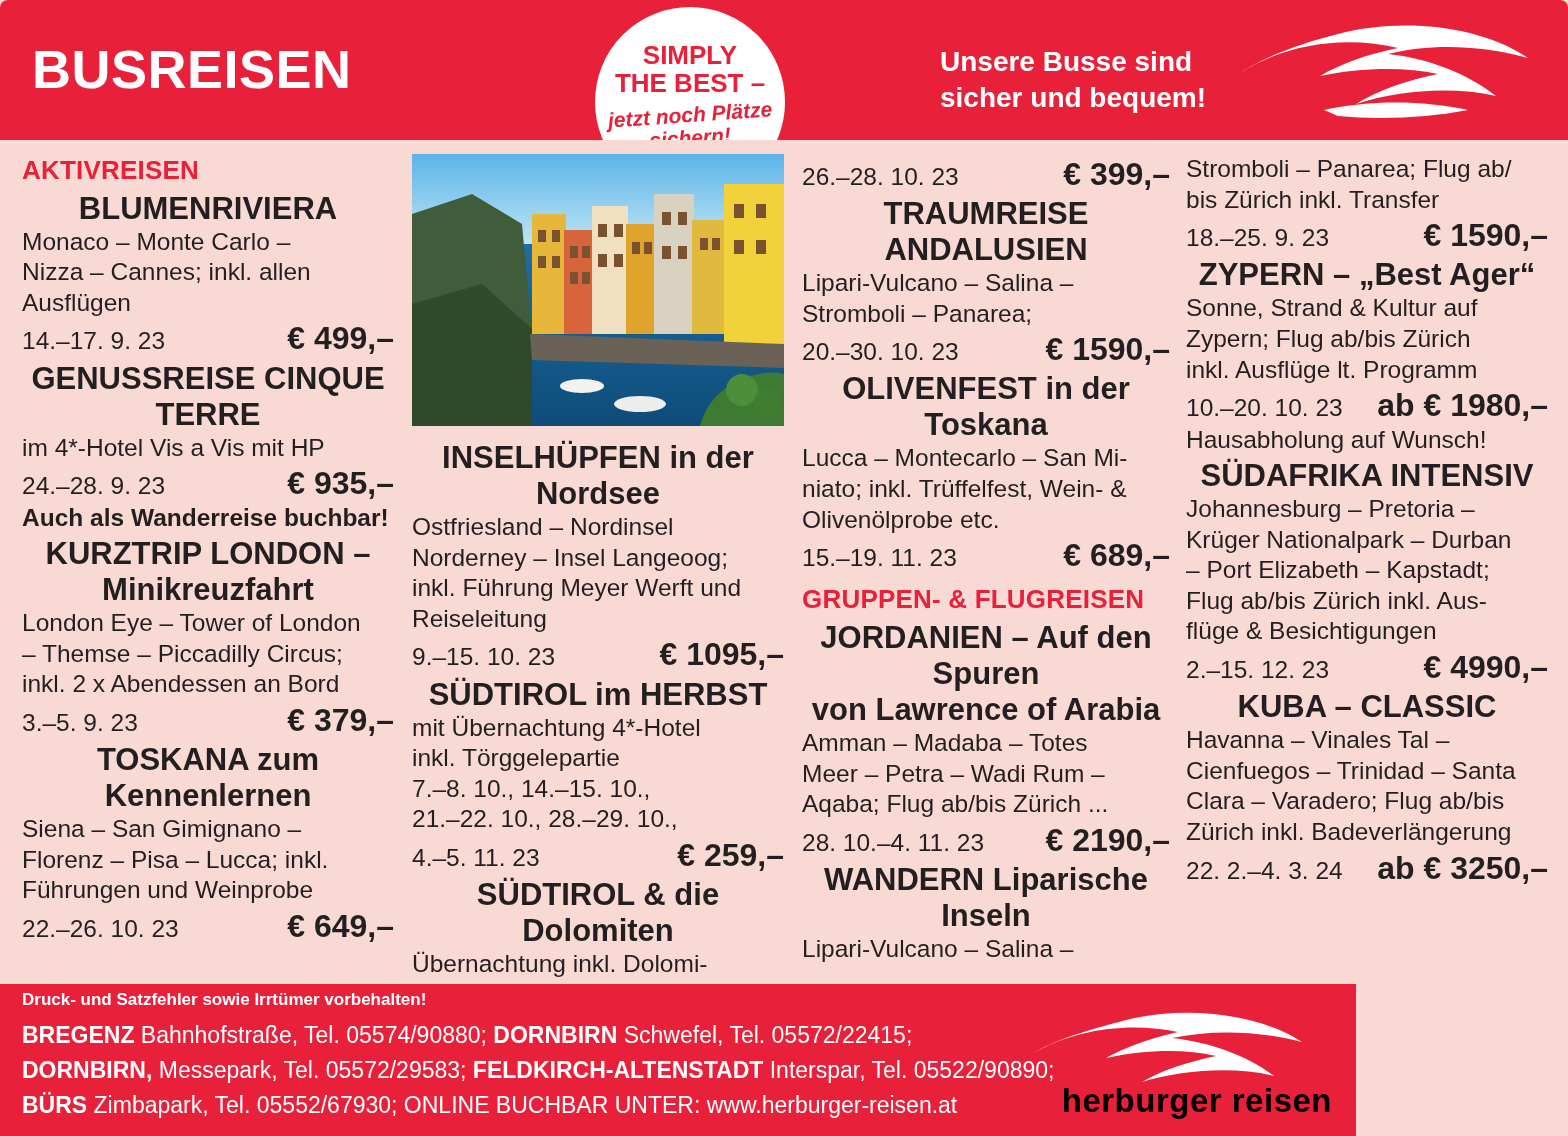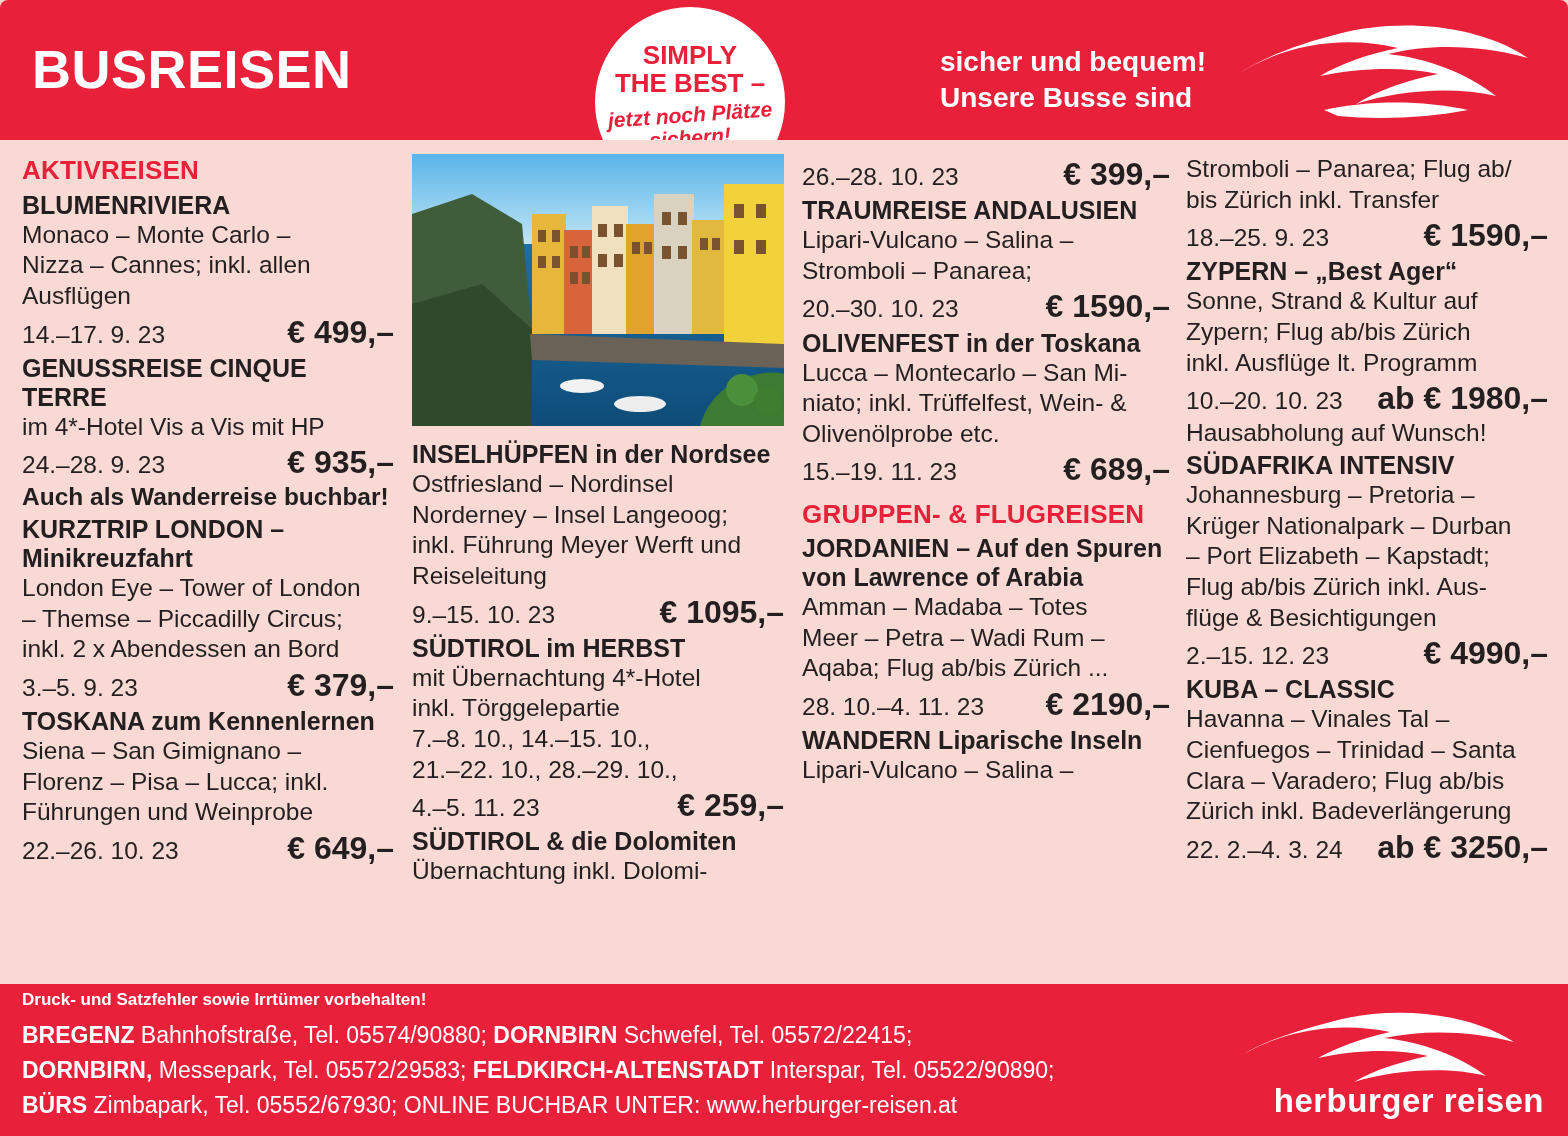--- a/index.html
+++ b/index.html
@@ -123,22 +123,23 @@
   .cat {
     color: #e8203a;
     font-weight: bold;
     font-size: 26px;
     letter-spacing: 0.2px;
     margin-bottom: 4px;
   }
   .cat.spaced { margin-top: 8px; }
   .trip-title {
     font-weight: bold;
-    font-size: 25px;
+    font-size: 31px;
     line-height: 1.16;
+    text-align: center;
   }
   .trip-desc {
     font-size: 24.5px;
     line-height: 1.25;
   }
   .row {
     display: flex;
     justify-content: space-between;
     align-items: baseline;
     font-size: 24.5px;
@@ -164,21 +165,21 @@
     overflow: hidden;
     background: #2a7fb8;
   }
   .photo svg { display: block; }
 
   
   .footer {
     position: absolute;
     left: 0;
     top: 984px;
-    width: 1568px;
+    width: 1356px;
     height: 152px;
     background: #e8203a;
     color: #ffffff;
   }
   .disclaimer {
     position: absolute;
     left: 22px;
     top: 6px;
     font-size: 17px;
     font-weight: bold;
@@ -203,42 +204,42 @@
     height: 120px;
   }
   .footer-logo .wordmark {
     position: absolute;
     left: 0;
     bottom: 2px;
     width: 320px;
     text-align: right;
     font-size: 33px;
     font-weight: bold;
-    color: #ffffff;
+    color: #000000;
     letter-spacing: 0.5px;
   }
 </style>
 </head>
 <body>
 
 <div class="page">
 
   <div class="header">
     <div class="header-title">BUSREISEN</div>
 
     <div class="badge">
       <div class="b1">SIMPLY</div>
       <div class="b2">THE BEST –</div>
       <div class="b3">jetzt noch Plätze</div>
       <div class="b4">sichern!</div>
     </div>
 
     <div class="header-slogan">
+      <div>Unsere Busse sind</div>
       <div>sicher und bequem!</div>
-      <div>Unsere Busse sind</div>
     </div>
 
     <div class="header-logo">
       <svg viewBox="0 0 310 120" width="310" height="120" aria-hidden="true">
         <path d="M10 60 C 60 28, 120 22, 170 34 C 140 40, 112 50, 92 62 C 130 54, 175 52, 210 60 C 180 66, 150 76, 128 90 C 170 76, 225 72, 268 82 C 240 60, 200 44, 160 40 C 200 30, 250 30, 300 44 C 250 10, 170 4, 110 20 C 70 30, 34 44, 10 60 Z" fill="#ffffff"></path>
         <path d="M96 96 C 140 86, 195 86, 240 96 C 200 104, 150 106, 110 102 Z" fill="#ffffff"></path>
       </svg>
     </div>
   </div>
 

